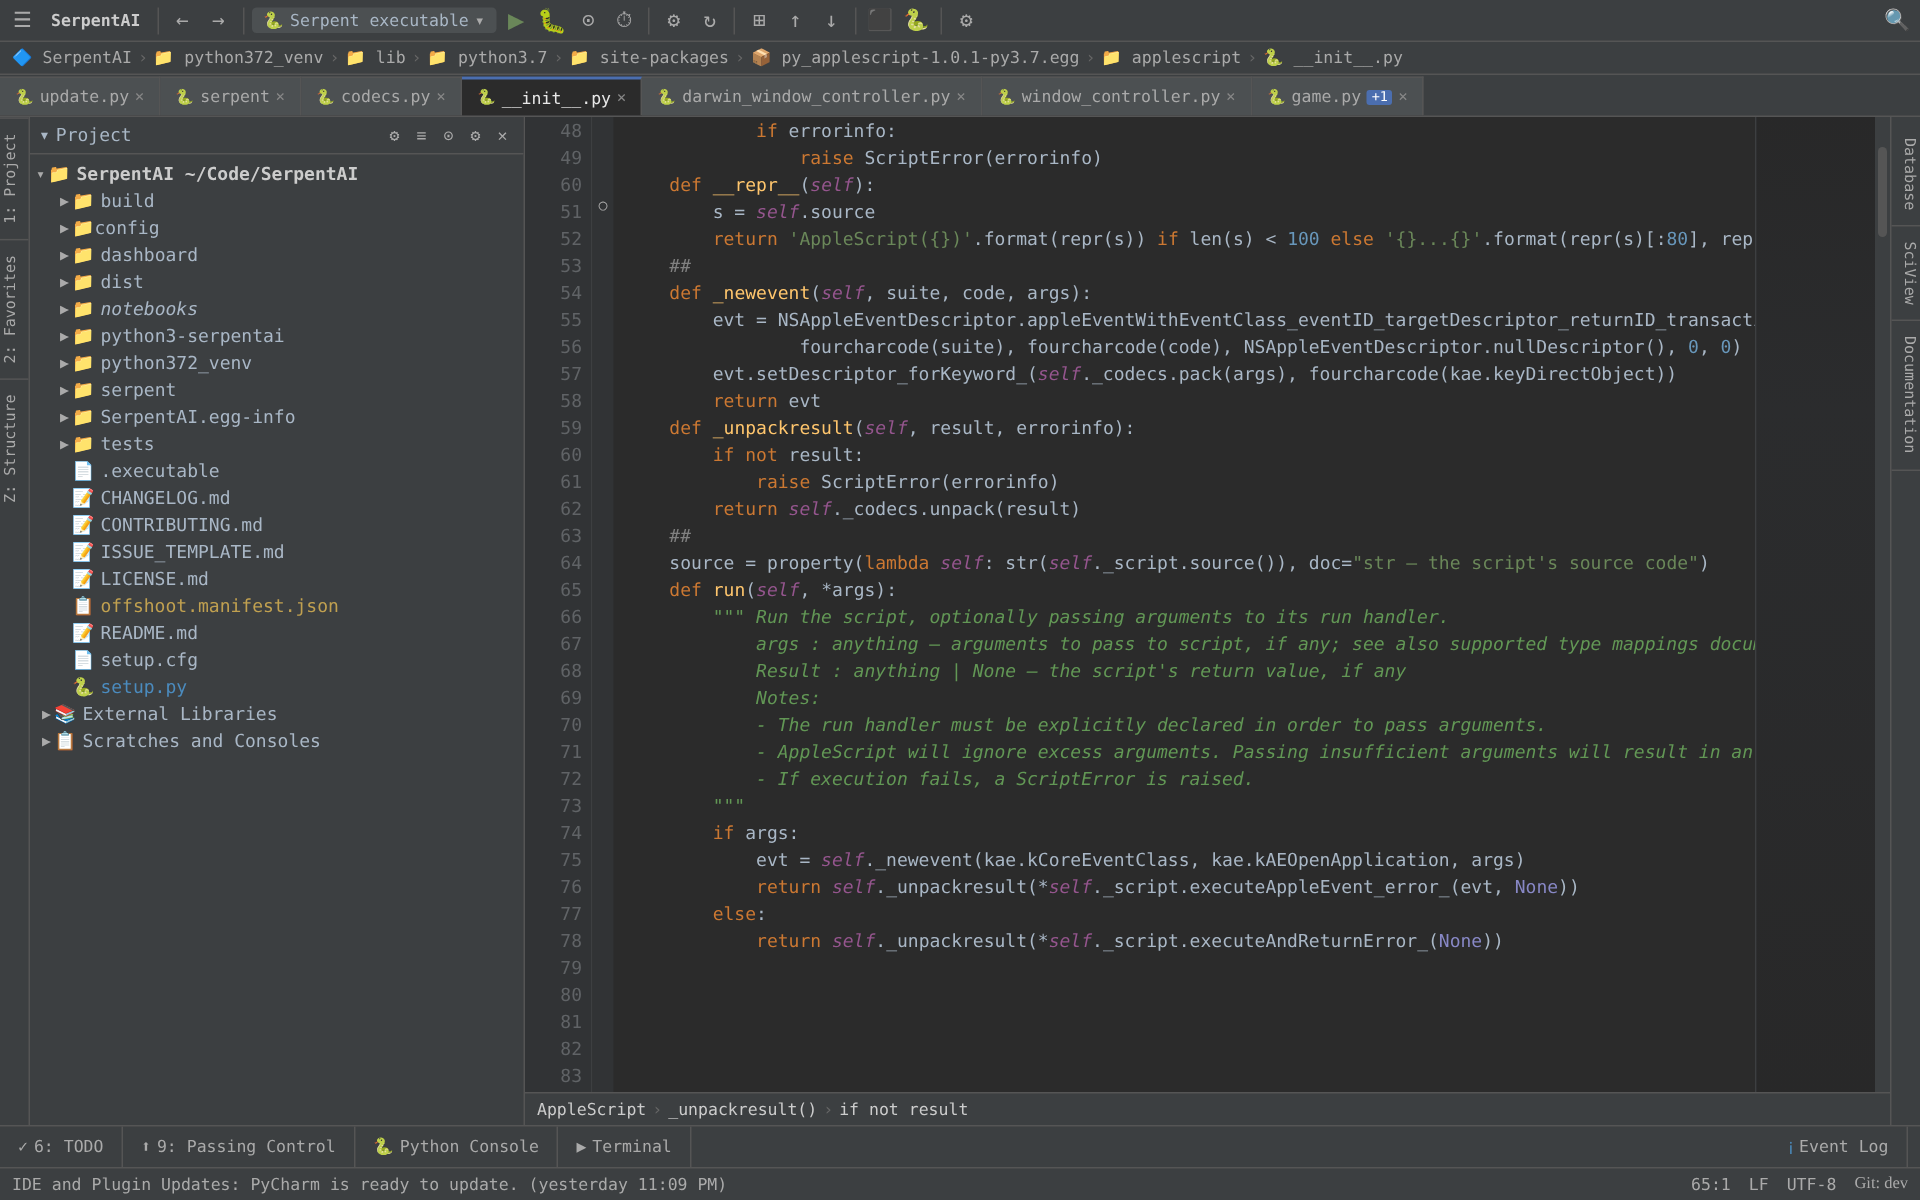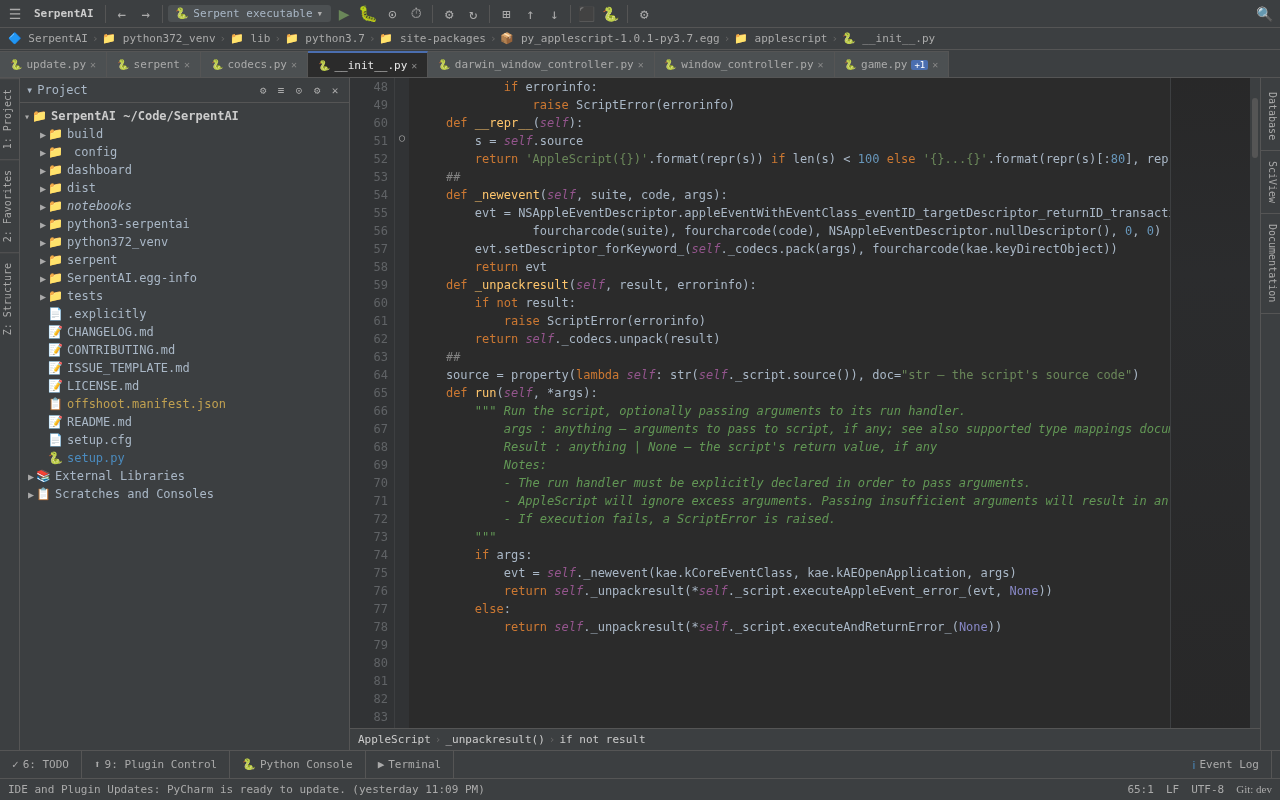--- a/index.html
+++ b/index.html
@@ -198,21 +198,21 @@
       </div>
 
       <div class="tree-item" style="padding-left:20px;">
         <span class="tree-arrow">▶</span>
         <span class="folder-closed">📁</span>
         <span style="margin-left:4px;">build</span>
       </div>
       <div class="tree-item" style="padding-left:20px;">
         <span class="tree-arrow">▶</span>
         <span class="folder-closed">📁</span>
-        <span style="margin-left:11px;">config</span>
+        <span style="margin-left:0;">config</span>
       </div>
       <div class="tree-item" style="padding-left:20px;">
         <span class="tree-arrow">▶</span>
         <span class="folder-closed">📁</span>
         <span style="margin-left:4px;">dashboard</span>
       </div>
       <div class="tree-item" style="padding-left:20px;">
         <span class="tree-arrow">▶</span>
         <span class="folder-closed">📁</span>
         <span style="margin-left:4px;">dist</span>
@@ -243,21 +243,21 @@
         <span style="margin-left:4px;">SerpentAI.egg-info</span>
       </div>
       <div class="tree-item" style="padding-left:20px;">
         <span class="tree-arrow">▶</span>
         <span class="folder-closed">📁</span>
         <span style="margin-left:4px;">tests</span>
       </div>
 
       <div class="tree-item" style="padding-left:28px;">
         <span style="margin-right:4px; color:#aaa;">📄</span>
-        <span>.explicitly</span>
+        <span>.executable</span>
       </div>
       <div class="tree-item" style="padding-left:28px;">
         <span style="margin-right:4px; color:#7a9ea8;">📝</span>
         <span>CHANGELOG.md</span>
       </div>
       <div class="tree-item" style="padding-left:28px;">
         <span style="margin-right:4px; color:#7a9ea8;">📝</span>
         <span>CONTRIBUTING.md</span>
       </div>
       <div class="tree-item" style="padding-left:28px;">
@@ -456,21 +456,21 @@
   </div>
 </div>
 
 <div class="bottom-tabs">
   <div class="bottom-tab">
     <span>✓</span>
     <span>6: TODO</span>
   </div>
   <div class="bottom-tab">
     <span>⬆</span>
-    <span>9: Plugin Control</span>
+    <span>9: Passing Control</span>
   </div>
   <div class="bottom-tab">
     <span>🐍</span>
     <span>Python Console</span>
   </div>
   <div class="bottom-tab">
     <span>▶</span>
     <span>Terminal</span>
   </div>
   <div style="margin-left:auto; display:flex; align-items:center; padding-right:8px; gap:8px;">

